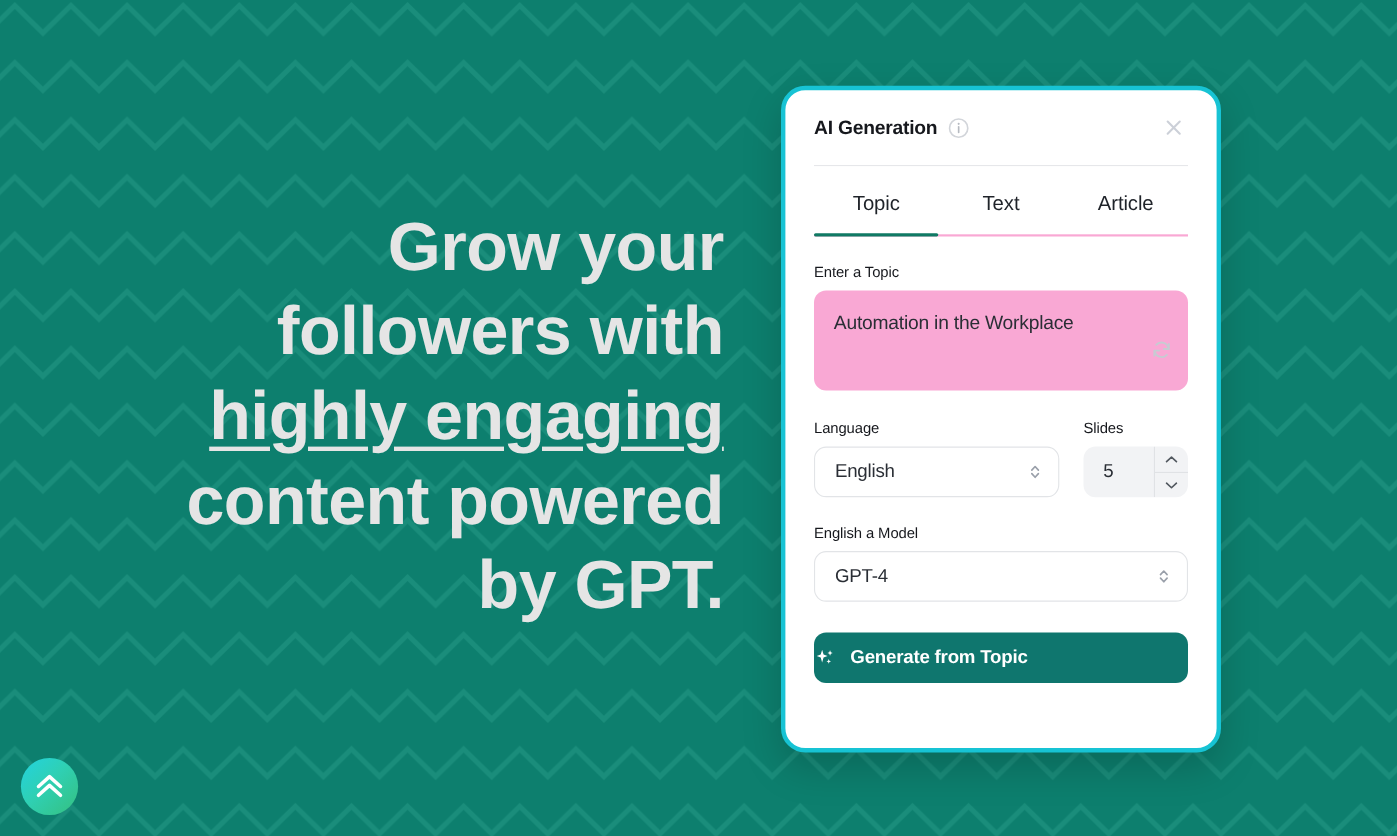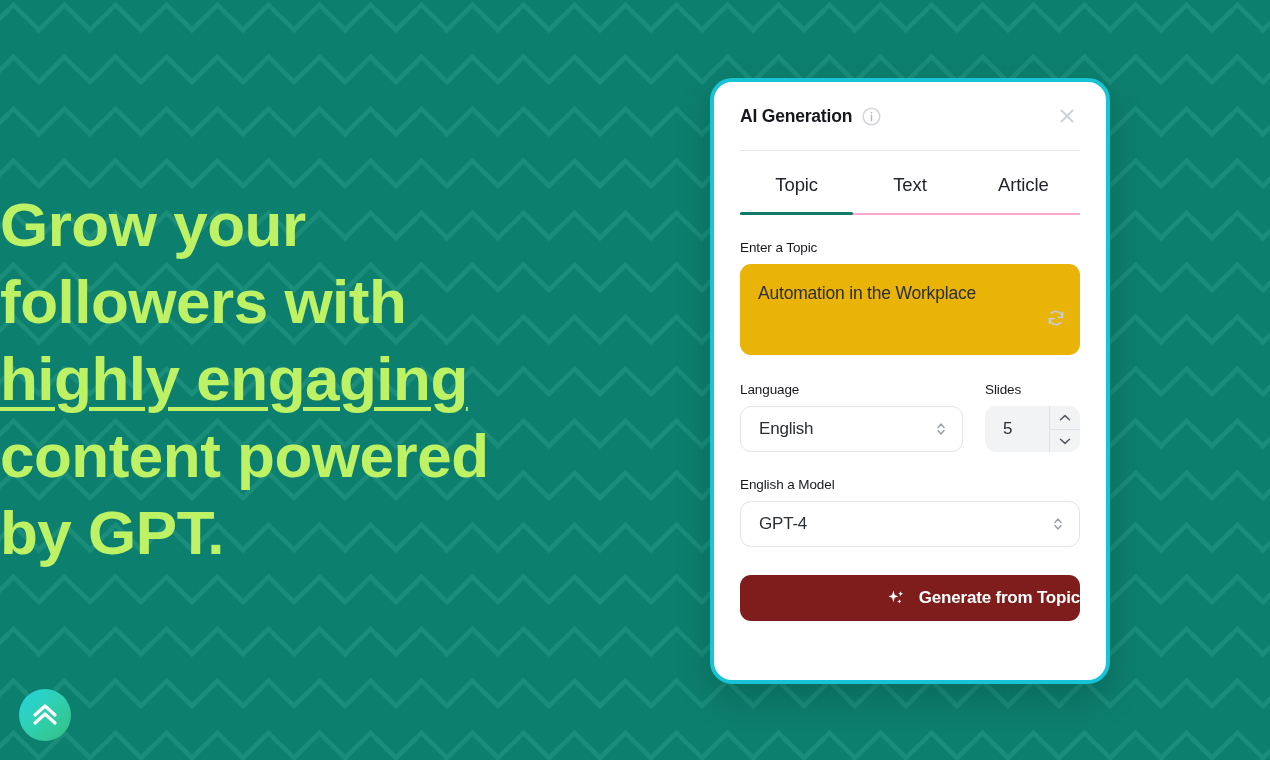--- a/index.html
+++ b/index.html
@@ -25,21 +25,22 @@
   }
   #bg-pattern svg { display: block; width: 100%; height: 100%; }
 
   
   #headline {
     position: absolute;
     left: 0;
     top: 186px;
     width: 680px;
     z-index: 2;
-    color: #bef264;
+    text-align: right;
+    color: #e5e5e5;
     font-size: 62px;
     line-height: 77px;
     font-weight: 700;
     letter-spacing: -0.5px;
     padding-right: 22px;
   }
   #headline .u {
     text-decoration: underline;
     text-decoration-thickness: 4px;
     text-underline-offset: 7px;
@@ -144,21 +145,21 @@
     font-weight: 400;
     color: #16181d;
     margin-bottom: 9px;
     letter-spacing: -0.1px;
   }
 
   #topic-block { margin-top: 25px; }
 
   #topic-area {
     position: relative;
-    background: #eab308;
+    background: #f9a8d4;
     border-radius: 11px;
     height: 91px;
     padding: 17px 44px 0 18px;
   }
   #topic-value {
     font-size: 17.5px;
     color: #2a2e35;
     letter-spacing: -0.2px;
     line-height: 24px;
   }
@@ -228,25 +229,25 @@
     cursor: pointer;
   }
   .step-btn + .step-btn { border-top: 1px solid #e0e2e5; }
 
   #model-block { margin-top: 25px; }
 
   
   #generate-btn {
     margin-top: 28px;
     height: 46px;
-    background: #7f1d1d;
+    background: #0f766e;
     border-radius: 11px;
     display: flex;
     align-items: center;
-    justify-content: flex-end;
+    justify-content: flex-start;
     gap: 13px;
     cursor: pointer;
     border: none;
     width: 100%;
   }
   #generate-label {
     color: #ffffff;
     font-size: 17px;
     font-weight: 700;
     letter-spacing: -0.2px;

